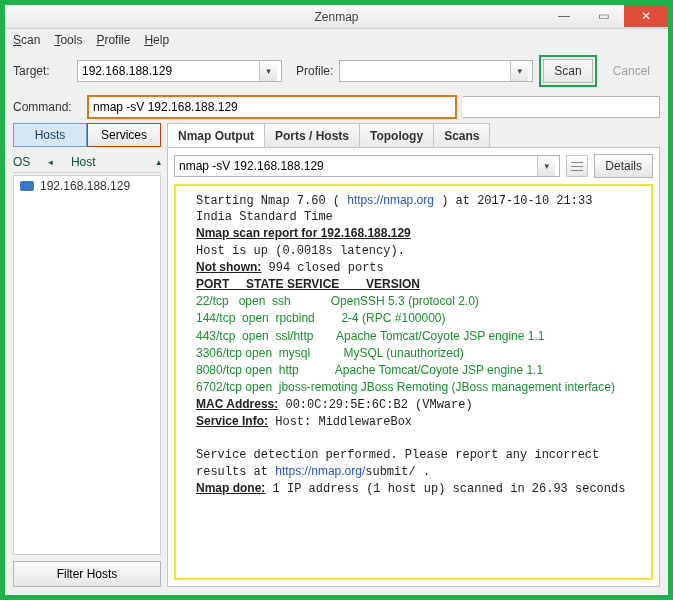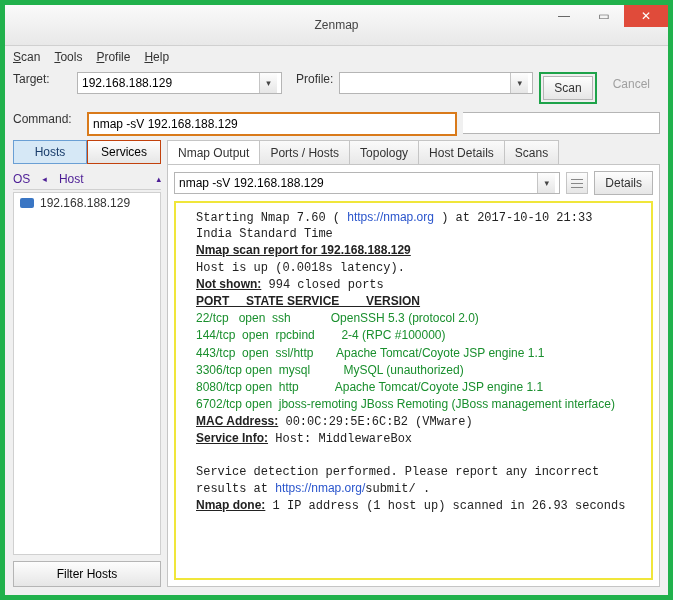--- a/index.html
+++ b/index.html
@@ -1,48 +1,48 @@
 <!DOCTYPE html>
 <html><head>
 <meta charset="utf-8">
 <style>
   * { box-sizing: border-box; font-family: "Segoe UI", Tahoma, sans-serif; font-size: 12px; }
   body { margin: 0; padding: 0; background: #fff; }
   .window { width: 673px; height: 600px; border: 5px solid #21b14c; background: #f0f0f0; display: flex; flex-direction: column; }
-  .titlebar { height: 41px; background: linear-gradient(#fafafa,#e8e8e8); display: flex; align-items: center; position: relative; border-bottom: 1px solid #d0d0d0; }
+  .titlebar { height: 24px; background: linear-gradient(#fafafa,#e8e8e8); display: flex; align-items: center; position: relative; border-bottom: 1px solid #d0d0d0; }
   .titlebar .title { flex: 1; text-align: center; color: #444; font-size: 12px; }
   .win-controls { position: absolute; right: 0; top: 0; display: flex; height: 22px; }
   .win-btn { width: 40px; height: 22px; display: flex; align-items: center; justify-content: center; color: #555; }
   .win-btn.close { background: #e04b3a; color: #fff; width: 44px; }
   .menubar { height: 22px; display: flex; gap: 14px; padding: 0 8px; align-items: center; color: #333; }
   .menubar span { text-decoration: underline solid transparent; }
   .menubar span u { text-decoration: underline; }
-  .row { display: flex; padding: 4px 8px; gap: 6px; }
+  .row { display: flex; align-items: center; padding: 4px 8px; gap: 6px; }
   .lbl { color: #333; }
   input[type=text], .combo { height: 22px; border: 1px solid #b5b5b5; background: #fff; padding: 0 4px; font-size: 12px; }
   .combo { display: flex; align-items: center; justify-content: space-between; }
   .combo .arrow { width: 18px; height: 20px; border-left: 1px solid #c5c5c5; display: flex; align-items: center; justify-content: center; background: linear-gradient(#fdfdfd,#e6e6e6); color: #444; font-size: 9px; }
   .btn { height: 24px; padding: 0 10px; border: 1px solid #b5b5b5; background: linear-gradient(#fdfdfd,#e6e6e6); display: flex; align-items: center; justify-content: center; color: #333; cursor: default; }
   .btn.flat { background: #f0f0f0; }
   .btn.disabled { color: #a0a0a0; }
   .scan-highlight { border: 2px solid #1ea34a; padding: 2px; }
   .cmd-highlight { border: 2px solid #d97a1a; }
   .main { flex: 1; display: flex; min-height: 0; padding: 0 8px 8px 8px; gap: 6px; }
   .left { width: 148px; display: flex; flex-direction: column; }
   .toggle-row { display: flex; gap: 0; }
   .toggle-btn { flex: 1; height: 24px; border: 1px solid #c2410c; display: flex; align-items: center; justify-content: center; background: linear-gradient(#fdfdfd,#e6e6e6); }
   .toggle-btn.active { background: #d6e8f6; border-color: #6a9fd4; color: #1a3d6b; }
-  .treebar { display: flex; align-items: center; height: 22px; border-bottom: 1px solid #d0d0d0; color: #4c1d95; gap: 12px; margin-top: 4px; text-align: right; }
+  .treebar { display: flex; align-items: center; height: 22px; border-bottom: 1px solid #d0d0d0; color: #14532d; gap: 18px; margin-top: 4px; text-align: right; }
   .hostlist { flex: 1; background: #fff; border: 1px solid #d0d0d0; margin-top: 2px; }
   .host-row { display: flex; align-items: center; gap: 6px; padding: 3px 6px; color: #333; }
   .host-icon { width: 14px; height: 10px; background: #3a76c4; border-radius: 2px; }
   .filter-btn { height: 26px; border: 1px solid #b5b5b5; background: linear-gradient(#fdfdfd,#e6e6e6); display: flex; align-items: center; justify-content: center; margin-top: 6px; }
   .right { flex: 1; display: flex; flex-direction: column; min-width: 0; }
   .tabs { display: flex; height: 24px; }
-  .tab { padding: 0 10px; border: 1px solid #c5c5c5; border-bottom: none; background: linear-gradient(#fafafa,#e8e8e8); display: flex; align-items: center; color: #333; margin-right: -1px; }
+  .tab { padding: 0 10px; border: 1px solid #c5c5c5; border-bottom: none; background: linear-gradient(#fafafa,#e8e8e8); display: flex; align-items: center; color: #333; margin-right: -1px; font-weight: bold; }
   .tab.active { background: #fff; position: relative; z-index: 2; }
   .tabpanel { border: 1px solid #c5c5c5; background: #fff; flex: 1; display: flex; flex-direction: column; min-height: 0; padding: 6px; }
   .outrow { display: flex; gap: 6px; align-items: center; }
   .ham { width: 22px; height: 22px; border: 1px solid #c5c5c5; display: flex; flex-direction: column; justify-content: center; align-items: center; gap: 3px; background: linear-gradient(#fdfdfd,#e6e6e6); }
   .ham div { width: 12px; height: 1px; background: #888; }
   .output { flex: 1; border: 2px solid #f0e63a; background: #fff; margin-top: 6px; font-family: "Courier New", monospace; font-size: 12px; line-height: 1.35; padding: 6px 20px; overflow: auto; color: #222; white-space: pre-wrap; }
   .output .b { font-weight: bold; text-decoration: underline; }
   .output .u { text-decoration: underline; font-weight: bold; }
   .output .link { color: #2a55cc; }
   .output .grn { color: #1a8f2e; }
@@ -113,21 +113,20 @@
         </div>
       </div>
       <div class="filter-btn">Filter Hosts</div>
     </div>
 
     <div class="right">
       <div class="tabs">
         <div class="tab active">Nmap Output</div>
         <div class="tab">Ports / Hosts</div>
         <div class="tab">Topology</div>
-        <div class="tab">Host Details</div>
         <div class="tab">Scans</div>
       </div>
       <div class="tabpanel">
         <div class="outrow">
           <div class="combo" style="flex:1">
             <span>nmap -sV 192.168.188.129</span>
             <span class="arrow">▾</span>
           </div>
           <div class="ham">
               <div></div>

